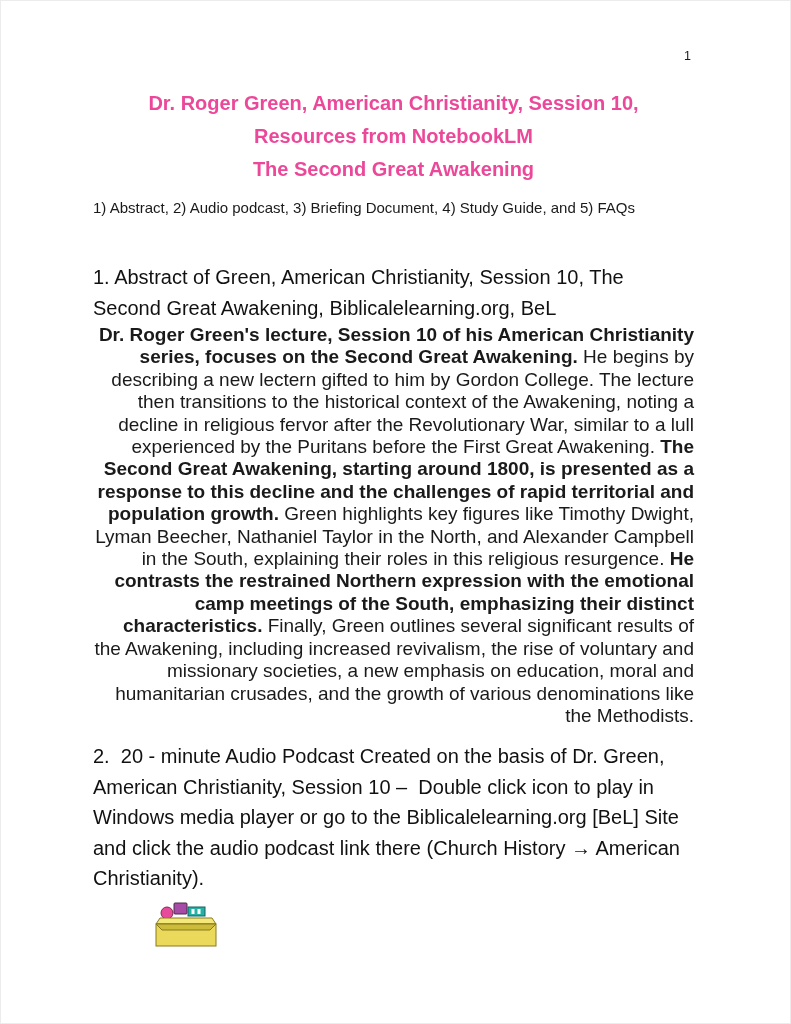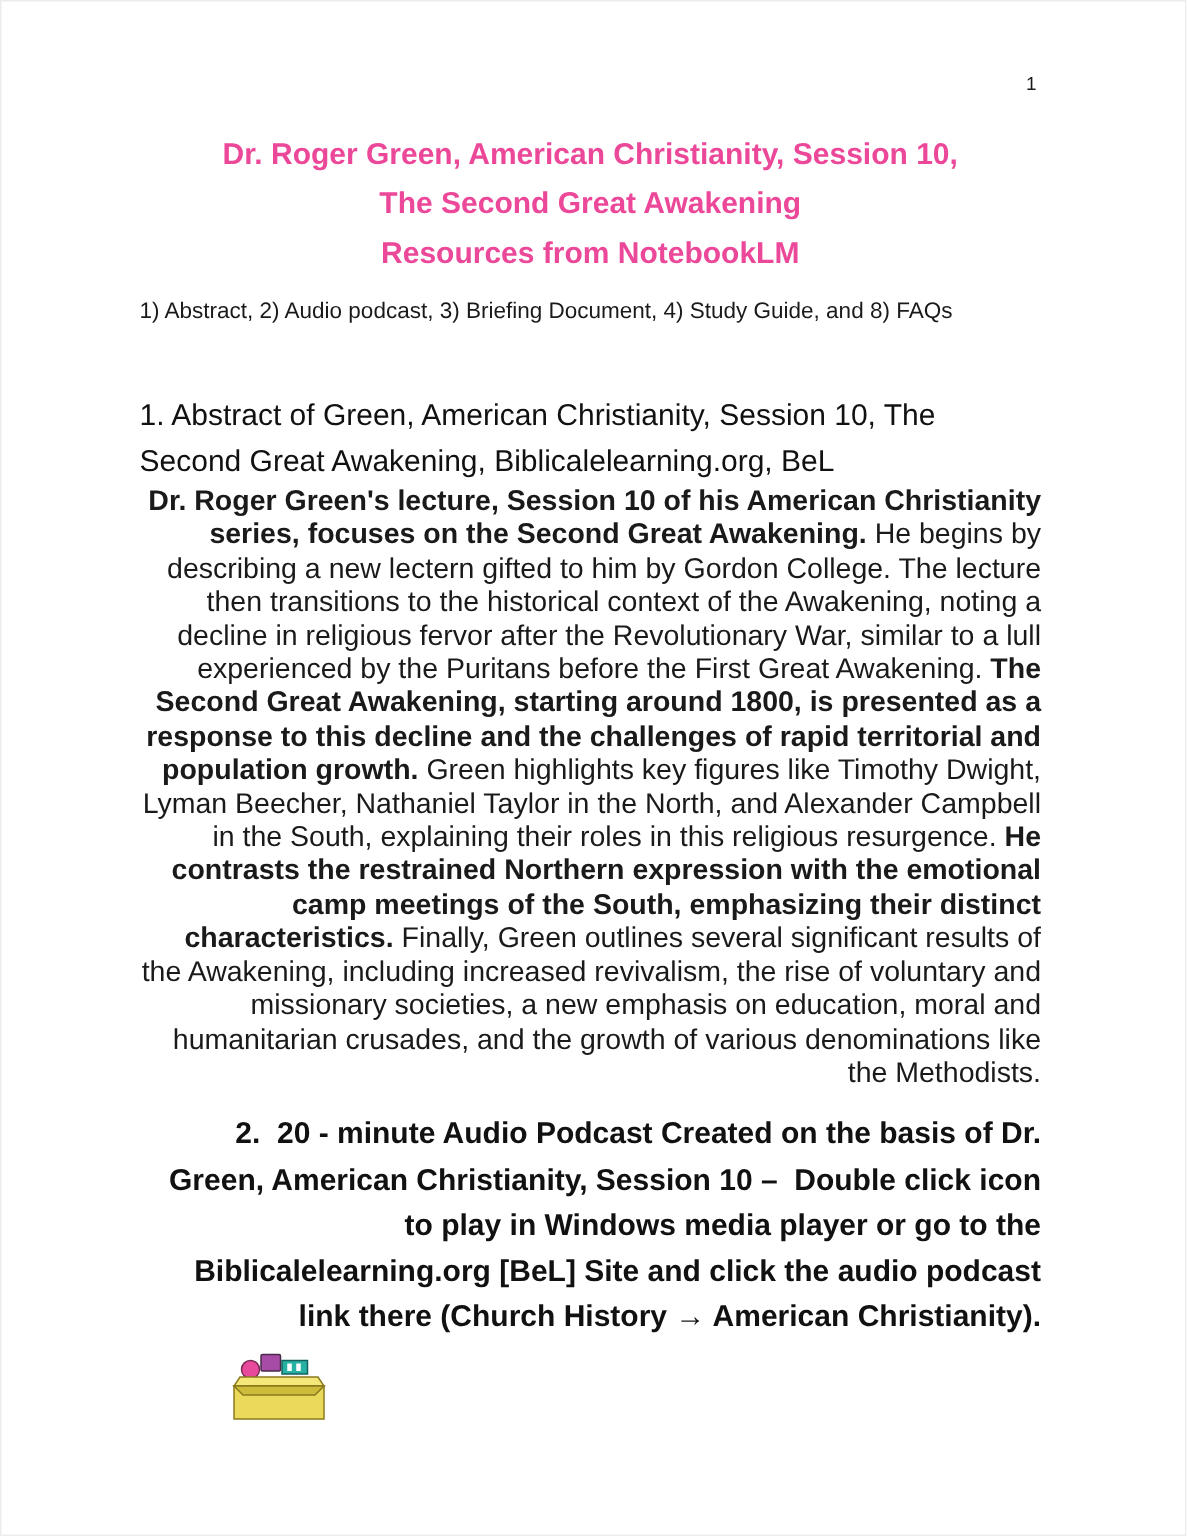--- a/index.html
+++ b/index.html
@@ -52,25 +52,24 @@
   .body-paragraph {
     font-size: 19px;
     line-height: 22.4px;
     white-space: pre-wrap;
     text-align: right;
   }
   .b { font-weight: bold; }
   .section2-heading {
     margin-top: 14px;
     font-size: 20px;
-    font-weight: bold;
+    font-weight: normal;
     line-height: 30.5px;
     color: #111;
     white-space: pre-wrap;
-    text-align: right;
   }
   .attachment {
     margin-top: 8px;
     width: 186px;
     text-align: center;
     cursor: pointer;
   }
   .attachment-icon { display: block; height: 46px; }
   .attachment-icon svg { width: 64px; height: 46px; }
   .attachment-caption {
@@ -84,25 +83,25 @@
 </style>
 </head>
 <body>
 
 <div class="page">
 
   <div class="page-number">1</div>
 
   <h1 class="doc-title">
       <span class="title-line">Dr. Roger Green, American Christianity, Session 10,</span>
+      <span class="title-line">Resources from NotebookLM</span>
       <span class="title-line">The Second Great Awakening</span>
-      <span class="title-line">Resources from NotebookLM</span>
     </h1>
 
-  <p class="subtitle">1) Abstract, 2) Audio podcast, 3) Briefing Document, 4) Study Guide, and 8) FAQs</p>
+  <p class="subtitle">1) Abstract, 2) Audio podcast, 3) Briefing Document, 4) Study Guide, and 5) FAQs</p>
 
   <h2 class="section-heading">1. Abstract of Green, American Christianity, Session 10, The Second Great Awakening, Biblicalelearning.org, BeL</h2>
 
   <p class="body-paragraph"><span class="b">Dr. Roger Green's lecture, Session 10 of his American Christianity series, focuses on the Second Great Awakening.</span><span> He begins by describing a new lectern gifted to him by Gordon College. The lecture then transitions to the historical context of the Awakening, noting a decline in religious fervor after the Revolutionary War, similar to a lull experienced by the Puritans before the First Great Awakening. </span><span class="b">The Second Great Awakening, starting around 1800, is presented as a response to this decline and the challenges of rapid territorial and population growth.</span><span> Green highlights key figures like Timothy Dwight, Lyman Beecher, Nathaniel Taylor in the North, and Alexander Campbell in the South, explaining their roles in this religious resurgence. </span><span class="b">He contrasts the restrained Northern expression with the emotional camp meetings of the South, emphasizing their distinct characteristics.</span><span> Finally, Green outlines several significant results of the Awakening, including increased revivalism, the rise of voluntary and missionary societies, a new emphasis on education, moral and humanitarian crusades, and the growth of various denominations like the Methodists.</span></p>
 
   <h2 class="section2-heading"><span>2.  20 - minute Audio Podcast Created on the basis of Dr. Green, American Christianity, Session 10 –  Double click icon to play in Windows media player or go to the Biblicalelearning.org [BeL] Site and click the audio podcast link there (Church History </span><span>→</span><span> American Christianity).</span></h2>
 
   <div class="attachment">
     <span class="attachment-icon">
       <svg viewBox="0 0 64 46" xmlns="http://www.w3.org/2000/svg" aria-hidden="true">

